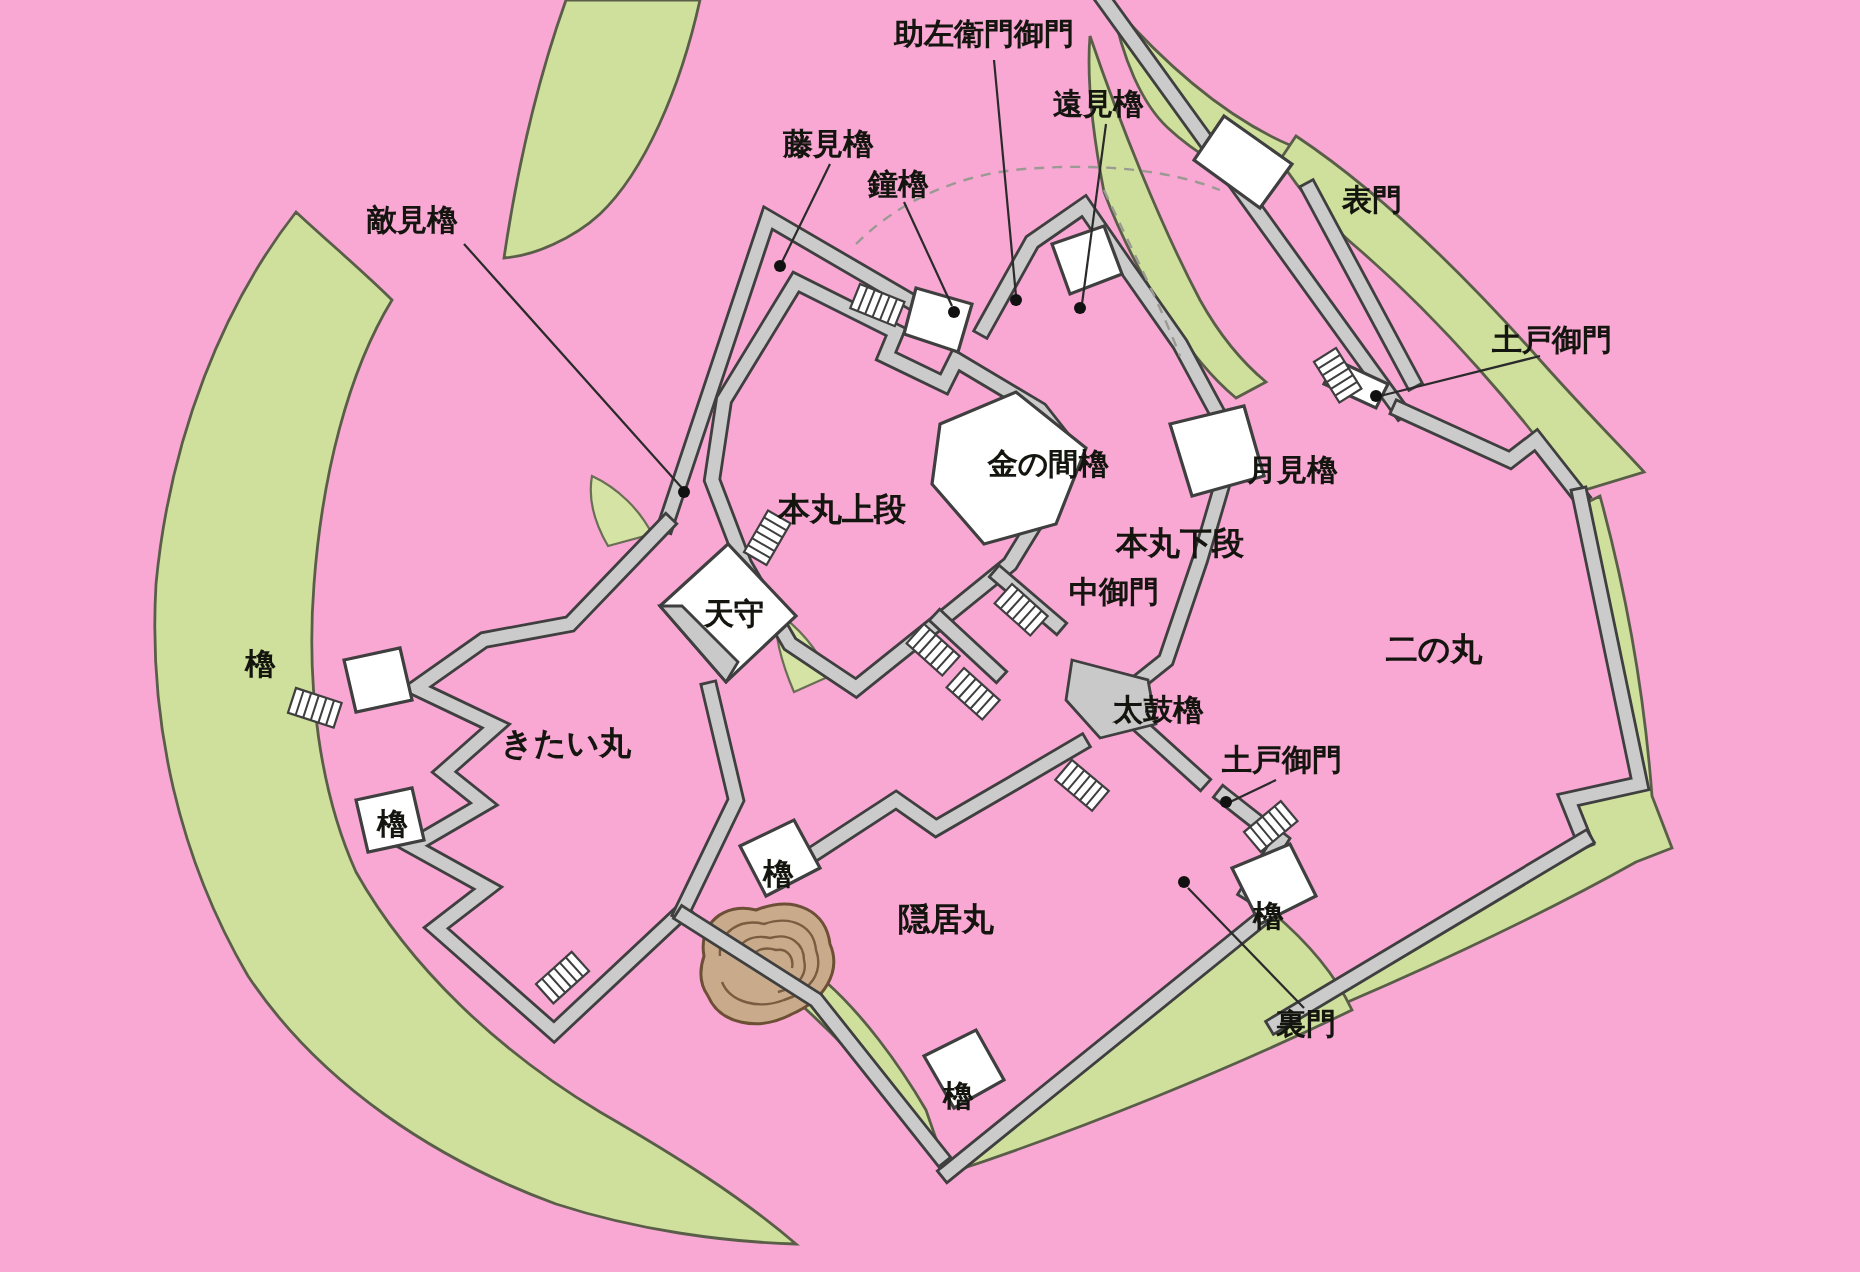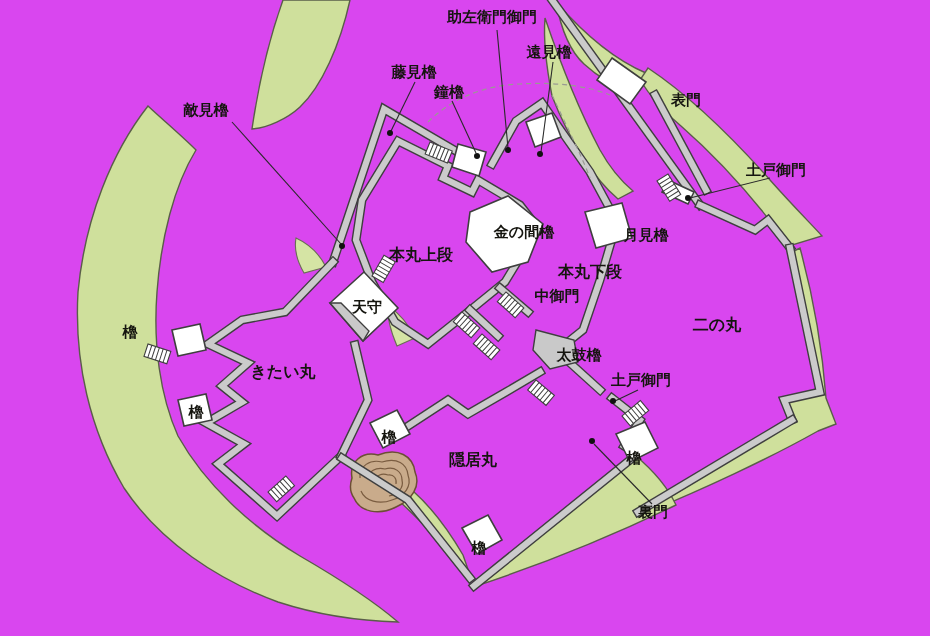--- a/index.html
+++ b/index.html
@@ -1,16 +1,16 @@
 <!DOCTYPE html>
 <html><head>
 <meta charset="utf-8">
 <style>
   html,body{margin:0;padding:0;background:#ffffff;}
-  .stage{position:relative;width:930px;height:636px;background:#d946ef;overflow:hidden;
+  .stage{position:relative;width:930px;height:636px;background:#f9a8d4;overflow:hidden;
          font-family:Liberation Serif, serif;}
   svg{display:block;}
   .green{fill:#cfe09c;stroke:#5a5e49;stroke-width:1.4;}
   .green-soft{fill:#d5e4a4;stroke:#6a6e55;stroke-width:1.1;}
   .wall-o{fill:none;stroke:#3f3f3f;stroke-width:9;stroke-linejoin:miter;stroke-linecap:square;}
   .wall-f{fill:none;stroke:#cbcbcb;stroke-width:6.2;stroke-linejoin:miter;stroke-linecap:square;}
   .box{fill:#ffffff;stroke:#3f3f3f;stroke-width:1.6;stroke-linejoin:miter;}
   .box-gray{fill:#c9c9c9;stroke:#3f3f3f;stroke-width:1.4;}
   .leader{stroke:#2a2a2a;stroke-width:1.1;fill:none;}
   .dashed{stroke:#9a9a93;stroke-width:1.2;fill:none;stroke-dasharray:5 4;}

